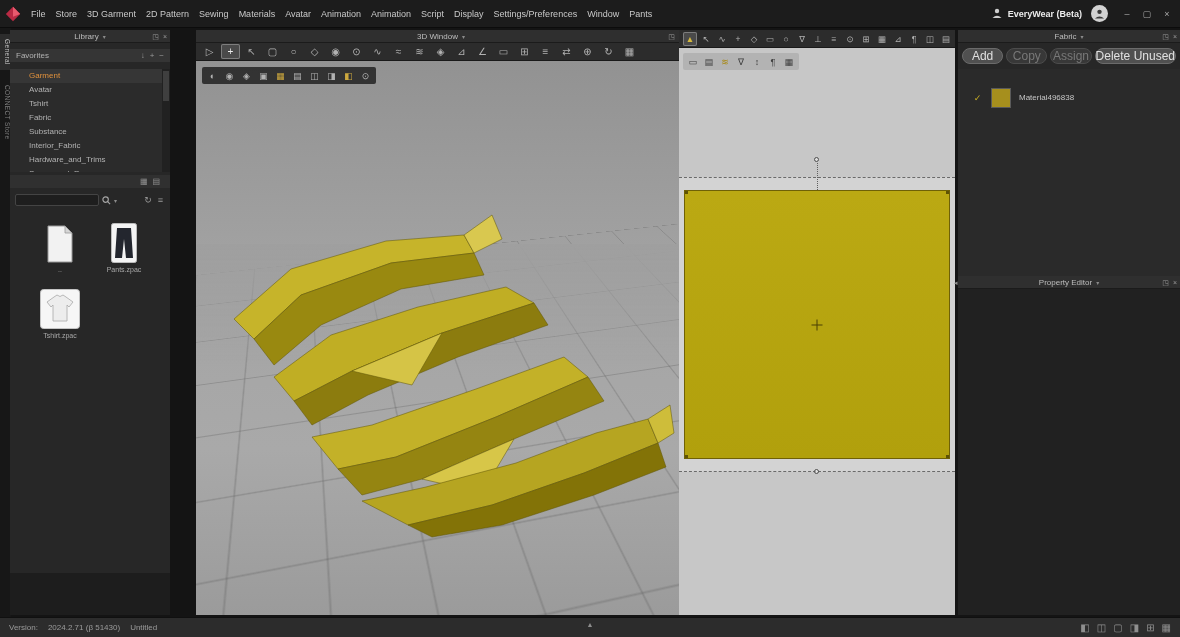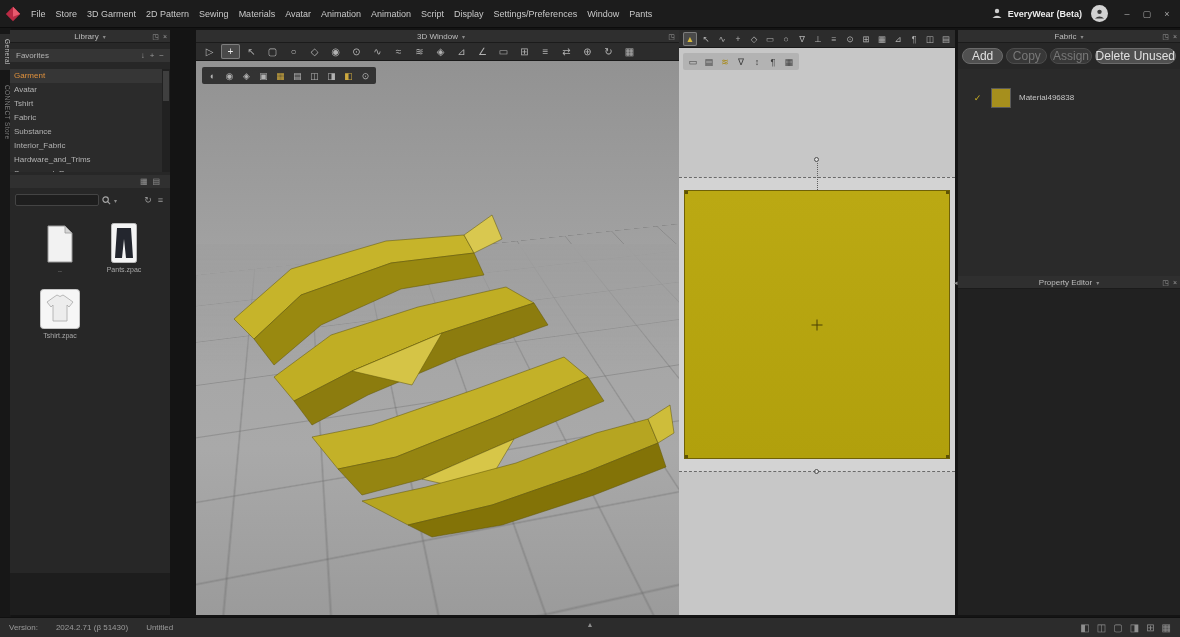--- a/index.html
+++ b/index.html
@@ -31,21 +31,21 @@
   .rightcol{left:958px;width:222px;display:flex;flex-direction:column}
 
   .panel-title{height:13px;background:#2f2f2f;border-bottom:1px solid #1b1b1b;display:flex;align-items:center;justify-content:center;font-size:8px;color:#bdbdbd;position:relative;flex:none}
   .panel-title .caret{margin-left:4px;font-size:6px;color:#8b8b8b}
   .panel-title .corner{position:absolute;right:3px;top:0;display:flex;gap:4px;font-size:7px;color:#9a9a9a;line-height:13px}
 
   
   .fav-header{height:13px;background:#353535;margin-top:6px;display:flex;align-items:center;padding:0 6px;font-size:8px;color:#b3b3b3}
   .fh-icons{margin-left:auto;display:flex;gap:5px;font-size:8px;color:#9a9a9a}
   .fav-list{position:relative;margin-top:7px;height:103px;overflow:hidden;background:#2b2b2b}
-  .fav{height:14px;line-height:14px;padding-left:4px;font-size:8px;color:#b2b2b2;white-space:nowrap}
+  .fav{height:14px;line-height:14px;padding-left:19px;font-size:8px;color:#b2b2b2;white-space:nowrap}
   .fav.selected{color:#e0913c;background:#363636}
   .fav-scrollbar{position:absolute;right:0;top:0;bottom:0;width:8px;background:#212121}
   .fav-thumb{position:absolute;top:2px;left:1px;width:6px;height:30px;background:#3f3f3f}
   .viewmode-row{height:13px;margin-top:3px;background:#303030;display:flex;align-items:center;justify-content:flex-end;gap:5px;padding:0 10px;font-size:8px;color:#949494}
   .search-row{height:18px;display:flex;align-items:center;gap:3px;padding:0 5px;margin-top:3px}
   .search-input{width:84px;height:12px;background:#1e1e1e;border:1px solid #444;border-radius:2px;color:#ccc;font-size:8px;padding:0 3px;outline:none}
   .s-icon{display:flex;align-items:center}
   .s-caret{font-size:6px;color:#8b8b8b}
   .search-row .spacer{flex:1}
   .s-tools{display:flex;gap:6px;font-size:9px;color:#9a9a9a;padding-right:2px}
@@ -96,21 +96,21 @@
   .fab-item{height:33px;display:flex;align-items:center;padding-left:14px;gap:8px}
   .check{width:11px;font-size:9px;color:#c9ae23;visibility:hidden;text-align:center}
   .fab-item.checked .check{visibility:visible}
   .swatch{width:20px;height:20px;border:1px solid #5a5a5a;flex:none}
   .fab-name{font-size:8px;color:#c6c6c6}
   .prop-body{flex:1;background:#212121}
   .splitter-arrow{position:absolute;left:954px;top:251px;font-size:7px;color:#8f8f8f;z-index:6}
 
   
   .statusbar{position:absolute;left:0;right:0;bottom:0;height:20px;background:#2c2c2c;border-top:1px solid #101010;display:flex;align-items:center;padding:0 9px;font-size:8px;color:#9b9b9b;z-index:20}
-  .version-group{display:flex;gap:18px;align-items:center}
+  .version-group{display:flex;gap:10px;align-items:center}
   .collapse-handle{position:absolute;left:50%;top:3px;transform:translateX(-50%);font-size:7px;color:#8d8d8d}
   .layout-icons{margin-left:auto;display:flex;gap:7px;font-size:10px;color:#8f8f8f}
 </style>
 </head>
 <body>
 
 <div class="app">
 
   <div class="menubar">
     <div class="logo">

